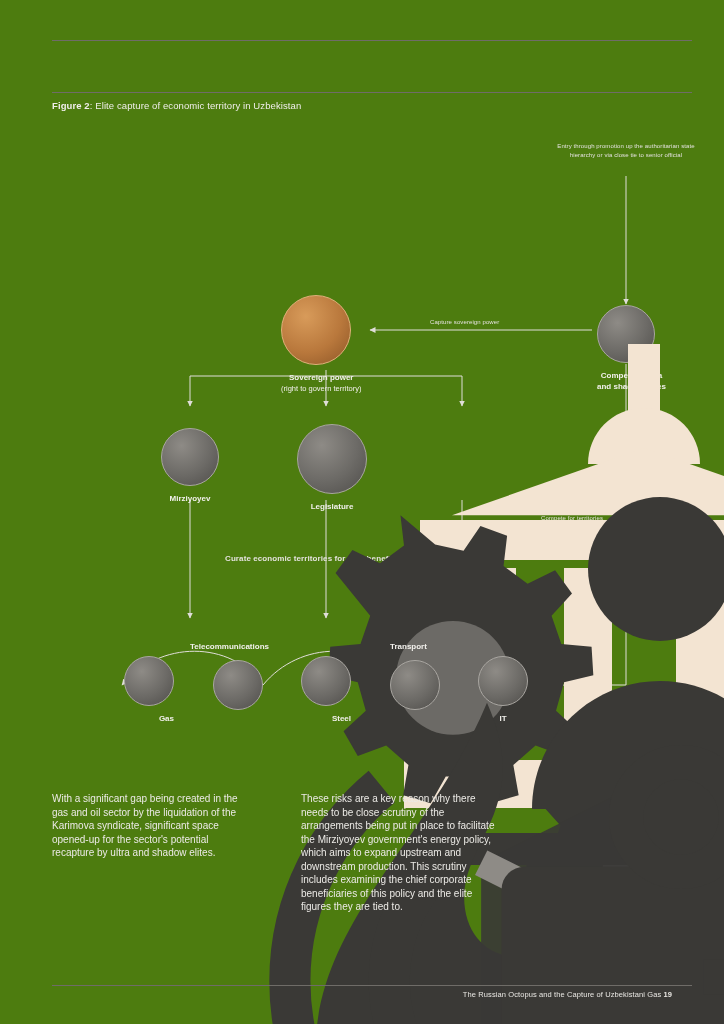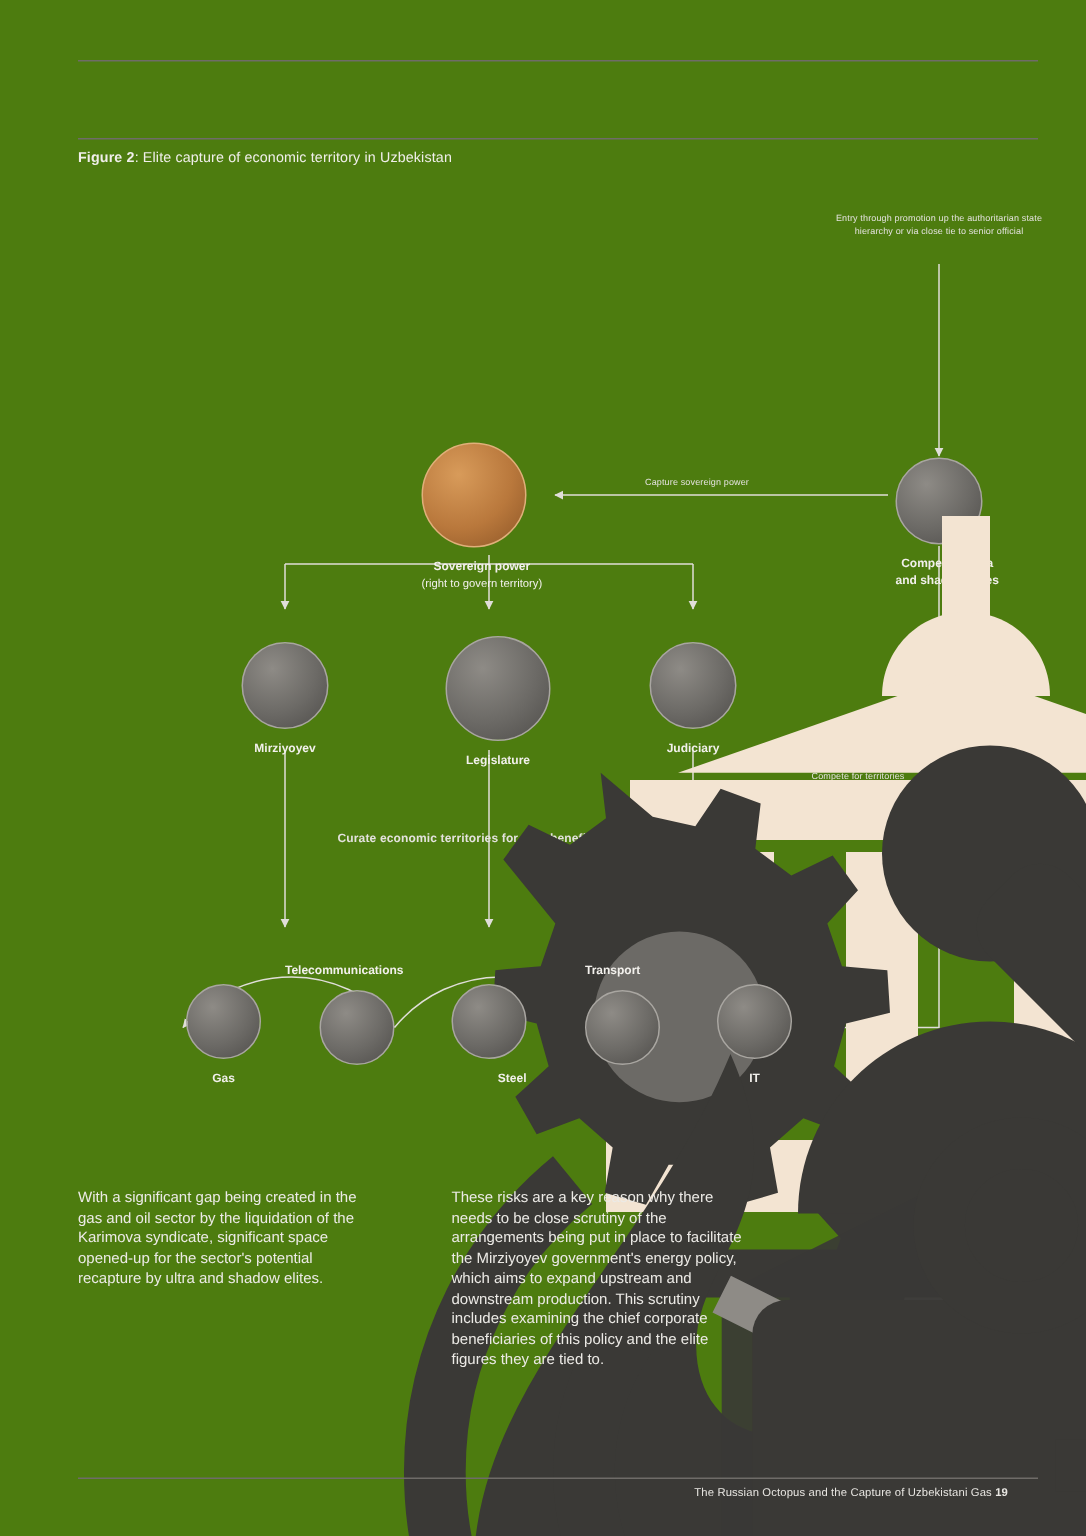--- a/index.html
+++ b/index.html
@@ -245,34 +245,22 @@
             <rect x="16" y="28" width="2.6" height="7"></rect>
             <rect x="21" y="28" width="2.6" height="7"></rect>
             <rect x="26" y="28" width="2.6" height="7"></rect>
             <rect x="7" y="35.5" width="26" height="2"></rect>
           </g>
         </svg>
       </div>
       <div class="label">Legislature</div>
     </div>
 
-    <div class="node" style="left:433px; top:308px;">
-      <div class="circle mid">
-        <svg width="34" height="34" viewBox="0 0 34 34">
-          <g fill="#3a3936">
-            <rect x="14" y="4" width="12" height="7" rx="1.2" transform="rotate(45 20 7.5)"></rect>
-            <rect x="7.5" y="13" width="18" height="4" rx="1.4" transform="rotate(45 16.5 15)"></rect>
-            <rect x="5" y="26" width="18" height="3.4" rx="1"></rect>
-          </g>
-        </svg>
-      </div>
-      <div class="label">Judiciary</div>
-    </div>
-
-    <div class="node" style="left:124px; top:536px;">
+
+    <div class="node" style="left:124px; top:536px;text-align:right;">
       <div class="circle sm">
         <svg width="28" height="28" viewBox="0 0 28 28">
           <path fill="#3a3936" d="M14 2c2 4.5-1 6-1 8.5 0 1.6 1 2.6 2.3 2.6 1.8 0 2.7-1.6 2.5-3.5 2.5 2.4 3.7 5 3.7 7.6 0 4.6-3.8 8.3-7.5 8.3S6.5 21.8 6.5 17.2C6.5 11.6 11.5 8 14 2z"></path>
         </svg>
       </div>
       <div class="label">Gas</div>
     </div>
 
     <div class="sector-label" style="left:190px; top:522px;">Telecommunications</div>
     <div class="node" style="left:213px; top:540px;">

